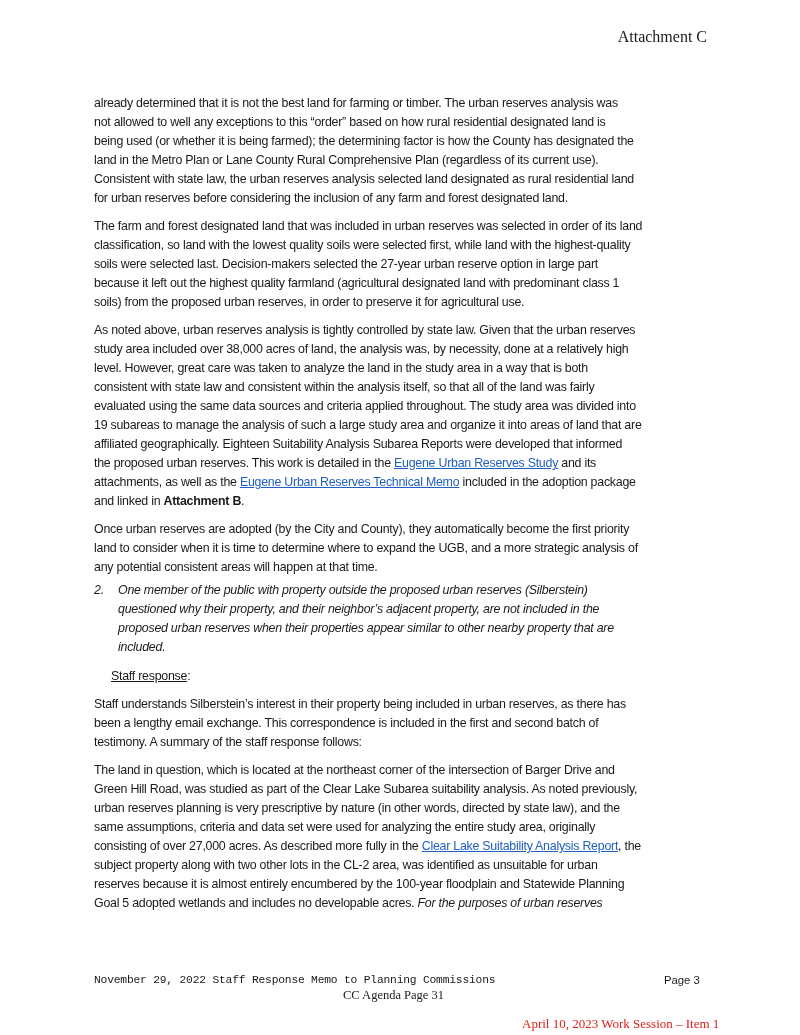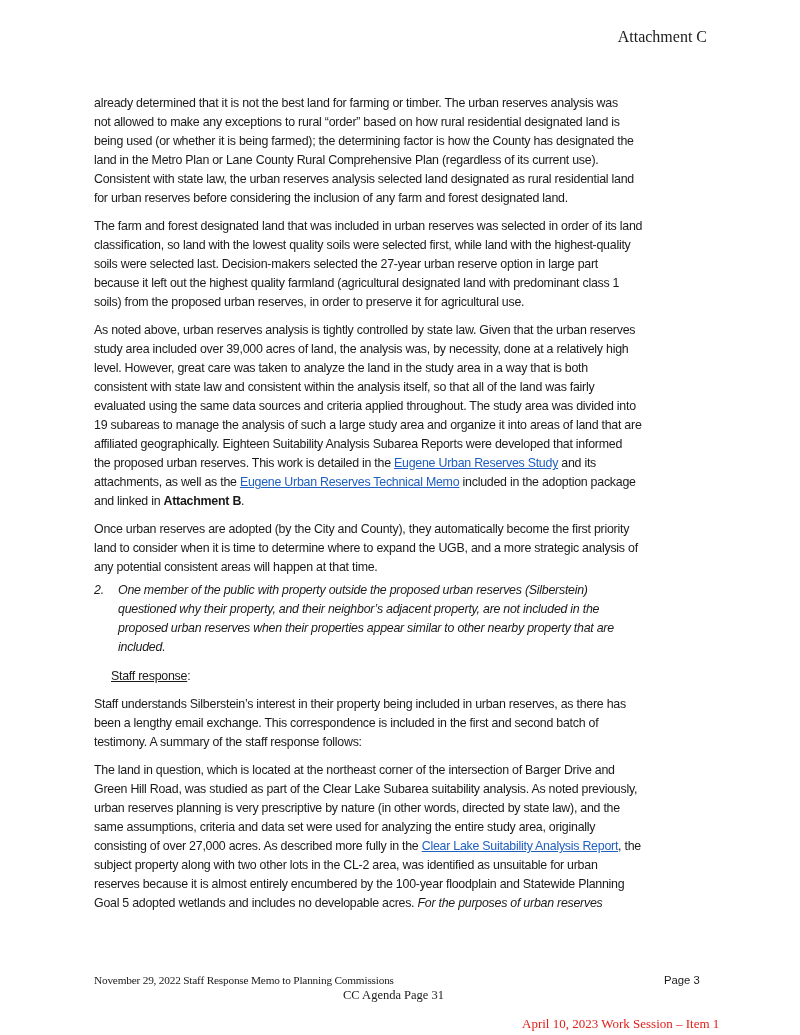--- a/index.html
+++ b/index.html
@@ -6,52 +6,52 @@
   body { width: 800px; height: 1035px; position: relative; overflow: hidden; color: #1a1a1a; }
   .page { position: absolute; left: 0; top: 0; width: 800px; height: 743px; }
   .header-attach { position: absolute; top: 28px; right: 93px; font-family: "Liberation Serif", serif; font-size: 16px; color: #1a1a1a; }
   .body { position: absolute; left: 94px; top: 94px; width: 612px; font-family: "Liberation Sans", sans-serif; font-size: 12.4px; line-height: 19px; letter-spacing: -0.25px; }
   .body p { margin: 0 0 9px 0; }
   .body .line { display: block; white-space: nowrap; }
   a.link { color: #1f5fbf; text-decoration: underline; }
   .list-item { position: relative; padding-left: 24px; font-style: italic; margin: 0 0 10px 0; }
   .list-item .num { position: absolute; left: 0; top: 0; font-style: italic; }
   .u { text-decoration: underline; margin-left: 17px; }
-  .footer-left { position: absolute; left: 94px; top: 974px; font-family: Liberation Serif, serif; font-size: 11.3px; letter-spacing: -0.2px; }
+  .footer-left { position: absolute; left: 94px; top: 974px; font-family: Liberation Mono, monospace; font-size: 11.3px; letter-spacing: -0.2px; }
   .footer-page { position: absolute; left: 664px; top: 974px; font-family: "Liberation Sans", sans-serif; font-size: 11.3px; }
   .footer-cc { position: absolute; left: 343px; top: 988px; font-family: "Liberation Serif", serif; font-size: 12.5px; }
   .footer-stamp { position: absolute; left: 522px; top: 998px; font-family: "Liberation Serif", serif; font-size: 13px; color: #e0201b; margin-top: 18px; }
 </style>
 </head>
 <body>
 
 <div class="page">
   <div class="header-attach">Attachment C</div>
 
   <div class="body">
     <p>
       <span class="line">already determined that it is not the best land for farming or timber. The urban reserves analysis was</span>
-      <span class="line">not allowed to make any exceptions to rural “order” based on how rural residential designated land is</span>
+      <span class="line">not allowed to well any exceptions to this “order” based on how rural residential designated land is</span>
       <span class="line">being used (or whether it is being farmed); the determining factor is how the County has designated the</span>
       <span class="line">land in the Metro Plan or Lane County Rural Comprehensive Plan (regardless of its current use).</span>
       <span class="line">Consistent with state law, the urban reserves analysis selected land designated as rural residential land</span>
       <span class="line">for urban reserves before considering the inclusion of any farm and forest designated land.</span>
     </p>
 
     <p>
       <span class="line">The farm and forest designated land that was included in urban reserves was selected in order of its land</span>
       <span class="line">classification, so land with the lowest quality soils were selected first, while land with the highest-quality</span>
       <span class="line">soils were selected last. Decision-makers selected the 27-year urban reserve option in large part</span>
       <span class="line">because it left out the highest quality farmland (agricultural designated land with predominant class 1</span>
       <span class="line">soils) from the proposed urban reserves, in order to preserve it for agricultural use.</span>
     </p>
 
     <p>
       <span class="line">As noted above, urban reserves analysis is tightly controlled by state law. Given that the urban reserves</span>
-      <span class="line">study area included over 39,000 acres of land, the analysis was, by necessity, done at a relatively high</span>
+      <span class="line">study area included over 38,000 acres of land, the analysis was, by necessity, done at a relatively high</span>
       <span class="line">level. However, great care was taken to analyze the land in the study area in a way that is both</span>
       <span class="line">consistent with state law and consistent within the analysis itself, so that all of the land was fairly</span>
       <span class="line">evaluated using the same data sources and criteria applied throughout. The study area was divided into</span>
       <span class="line">19 subareas to manage the analysis of such a large study area and organize it into areas of land that are</span>
       <span class="line">affiliated geographically. Eighteen Suitability Analysis Subarea Reports were developed that informed</span>
       <span class="line"><span>the proposed urban reserves. This work is detailed in the </span><a class="link" href="#">Eugene Urban Reserves Study</a><span> and its</span></span>
       <span class="line"><span>attachments, as well as the </span><a class="link" href="#">Eugene Urban Reserves Technical Memo</a><span> included in the adoption package</span></span>
       <span class="line"><span>and linked in </span><b>Attachment B</b><span>.</span></span>
     </p>
 

